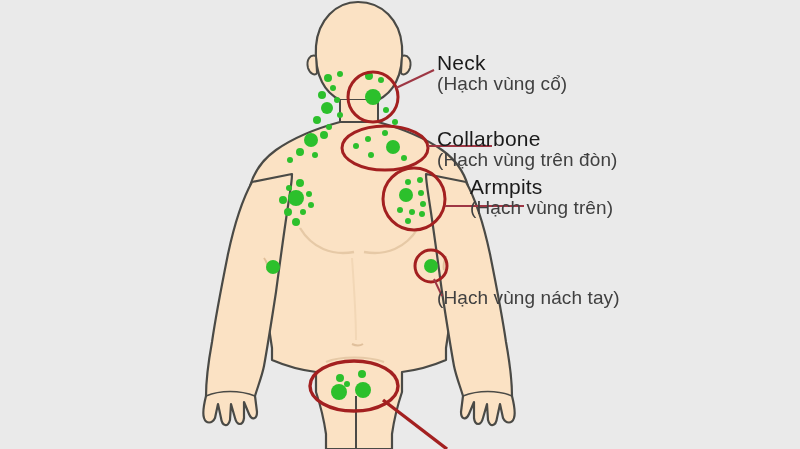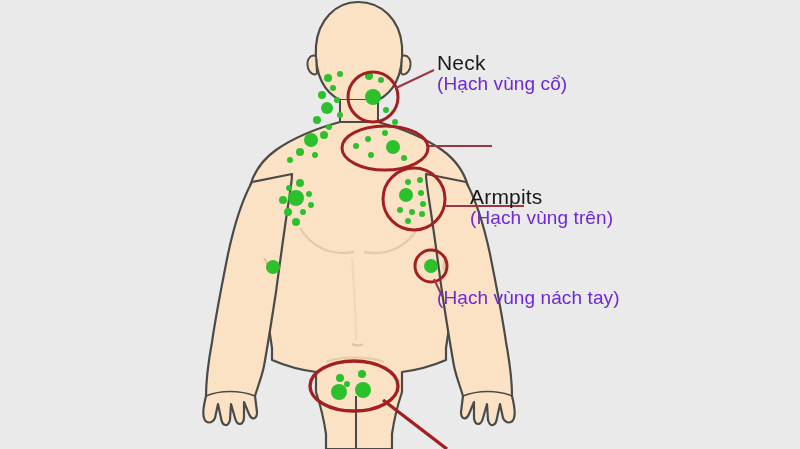--- a/index.html
+++ b/index.html
@@ -32,27 +32,27 @@
     white-space: nowrap;
   }
   .label-en {
     font-size: 21px;
     color: #1a1a1a;
     line-height: 1.05;
     letter-spacing: 0.2px;
   }
   .label-vi {
     font-size: 19px;
-    color: #6d28d9;
+    color: #404040;
     line-height: 1.1;
     letter-spacing: 0.1px;
   }
   #lbl-neck      { left: 437px; top: 52px; }
   #lbl-collar    { left: 437px; top: 128px; }
-  #lbl-armpit    { left: 470px; top: 186px; }
+  #lbl-armpit    { left: 470px; top: 176px; }
   #lbl-elbow     { left: 437px; top: 288px; }
 </style>
 </head>
 <body>
 
 <div id="stage">
 
   <svg id="figure-svg" viewBox="0 0 800 449">
     <defs></defs>
 
@@ -219,20 +219,24 @@
       <line x1="434" y1="279" x2="442" y2="296"></line>
       <line x1="383" y1="400" x2="447" y2="449" stroke="#a32020" stroke-width="3.4"></line>
     </g>
   </svg>
 
   <div class="label-group" id="lbl-neck">
     <div class="label-en">Neck</div>
     <div class="label-vi">(Hạch vùng cổ)</div>
   </div>
 
+  <div class="label-group" id="lbl-collar">
+    <div class="label-en">Collarbone</div>
+    <div class="label-vi">(Hạch vùng trên đòn)</div>
+  </div>
 
   <div class="label-group" id="lbl-armpit">
     <div class="label-en">Armpits</div>
     <div class="label-vi">(Hạch vùng trên)</div>
   </div>
 
   <div class="label-group" id="lbl-elbow">
     <div class="label-vi">(Hạch vùng nách tay)</div>
   </div>
 

